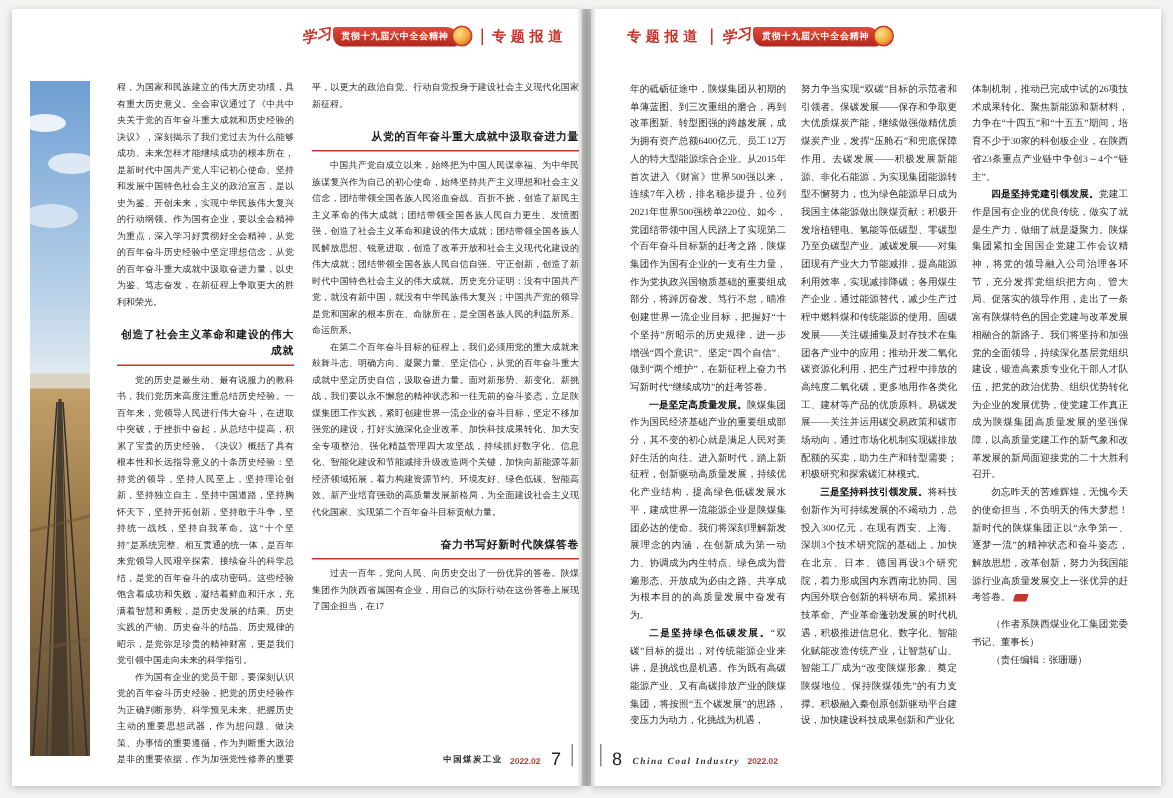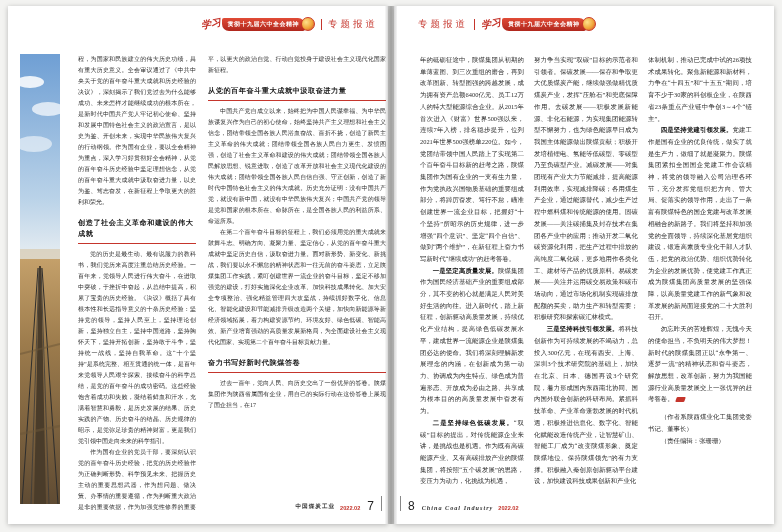--- a/index.html
+++ b/index.html
@@ -30,38 +30,38 @@
   .ribbon{
     background:linear-gradient(#e14b36,#b0271d);color:#fff;font-size:6px;font-weight:bold;
     letter-spacing:.5px;padding:2px 6px;border-radius:2px 7px 2px 7px;white-space:nowrap;
   }
   .emblem{
     width:12px;height:12px;border-radius:50%;margin-left:-4px;
     background:radial-gradient(circle at 35% 35%, #ffe08a, #f0a63a 55%, #cf3a27);
     border:1px solid #c93a27;
   }
   .hdr-divider{width:1px;height:11px;background:#c5352c;}
-  .section-label{color:#c5352c;font-weight:normal;font-size:9.5px;letter-spacing:3px;white-space:nowrap;}
+  .section-label{color:#c5352c;font-weight:bold;font-size:9.5px;letter-spacing:3px;white-space:nowrap;}
   
   .photo{position:absolute;left:12px;top:48px;width:40px;height:450px;overflow:hidden;}
   .photo svg{display:block;}
   
   .col{position:absolute;top:48px;height:456px;overflow:hidden;color:#2c2c2c;
        font-family:"Liberation Serif", serif;}
   .colL{font-size:6px;line-height:11px;}
   .colR{font-size:6.4px;line-height:11.7px;}
   #l-col1{left:70px;width:118px;}
   #l-col2{left:200px;width:178px;}
   #r-col1{left:26px;width:104px;}
   #r-col2{left:140px;width:104px;}
   #r-col3{left:254px;width:104px;}
   .col p{margin:0;text-align:justify;}
   .ind{text-indent:2em;}
   .col h3{
-    font-size:7.2px;color:#1a1a1a;text-align:left;font-weight:bold;letter-spacing:.5px;
+    font-size:7.2px;color:#1a1a1a;text-align:right;font-weight:bold;letter-spacing:.5px;
     margin:7px 0 5px;padding:2px 0 4px;border-bottom:1.2px solid #c5352c;
     font-family:"Liberation Sans", sans-serif;
   }
   .lead{font-weight:bold;color:#111;}
   .end-mark{
     display:inline-block;width:9px;height:5px;background:#c5352c;border-radius:1px;
     transform:skewX(-18deg);margin-left:2px;vertical-align:middle;
   }
   .author-line{text-indent:2em;margin-top:6px !important;}
   .editor-line{text-indent:2em;}

